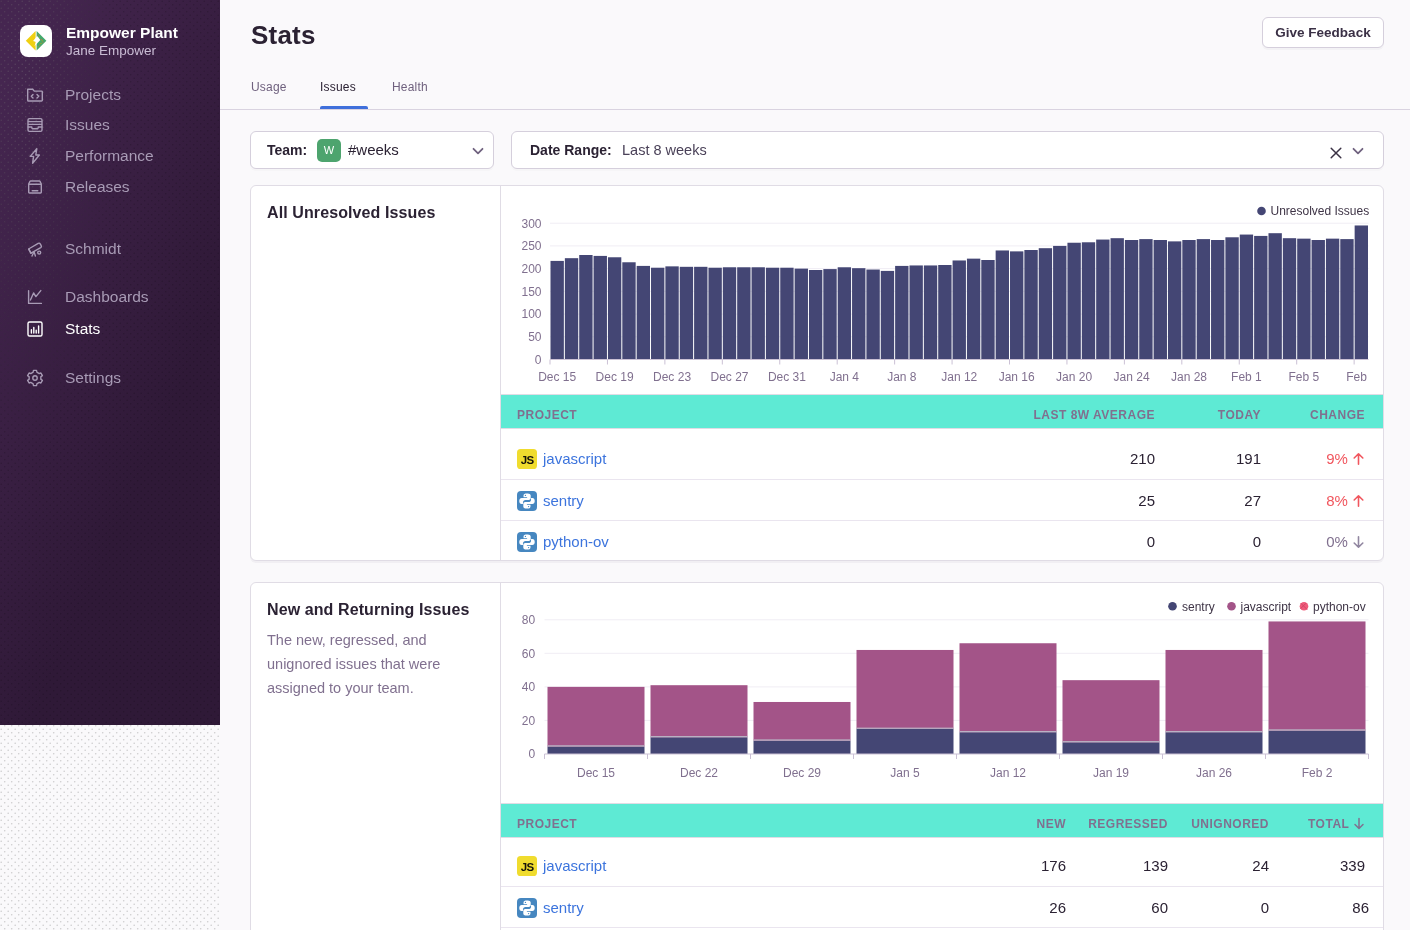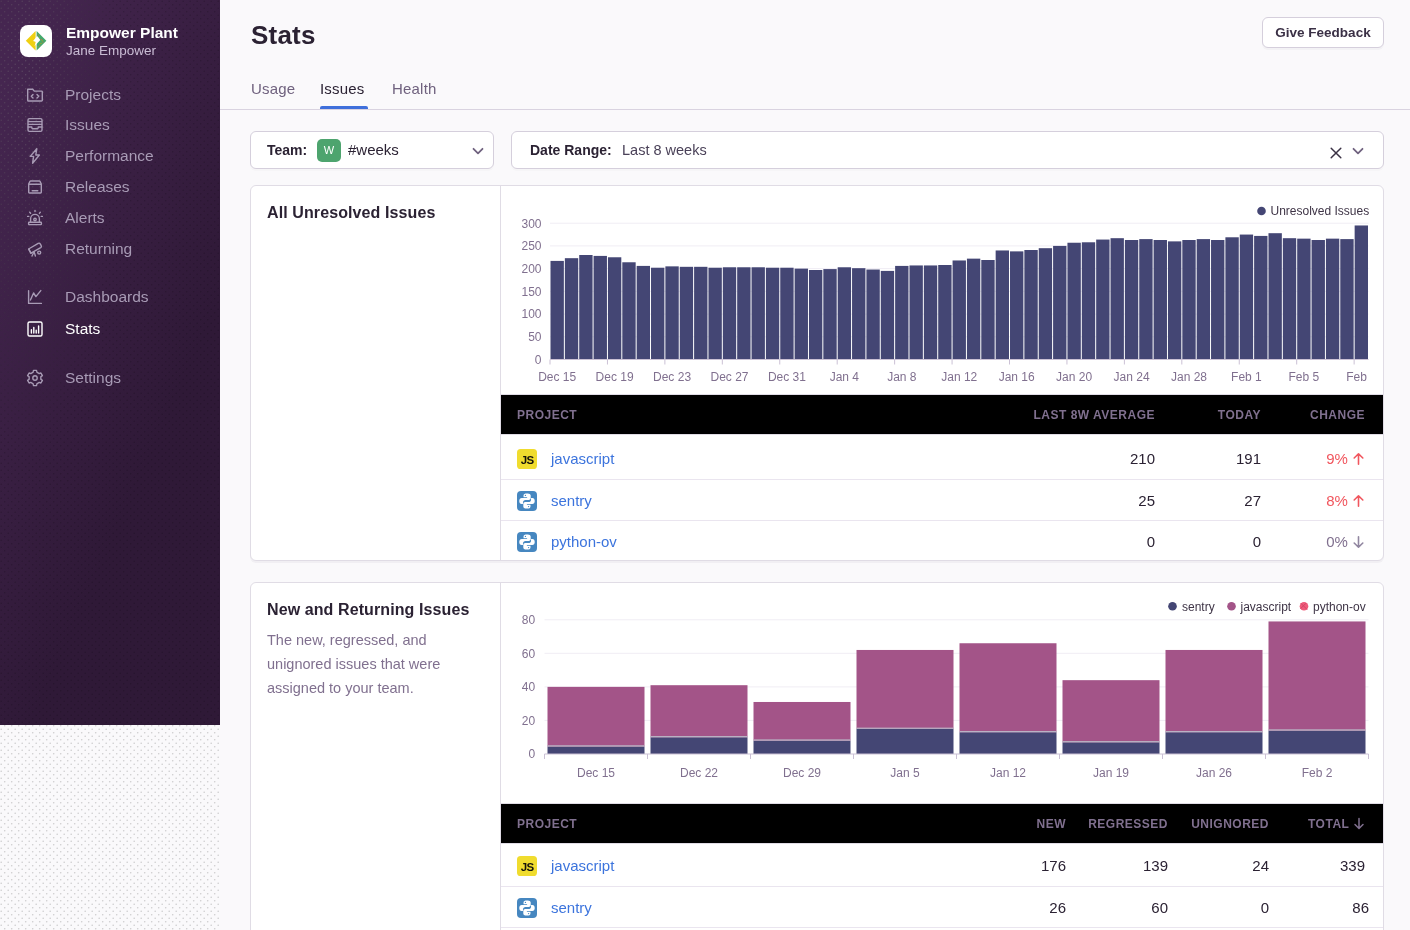--- a/index.html
+++ b/index.html
@@ -1,36 +1,36 @@
 <!DOCTYPE html>
 <html><head><meta charset="utf-8"><title>Stats</title>
 <style>
 *{margin:0;padding:0;box-sizing:border-box}
 html,body{width:1410px;height:930px;overflow:hidden;font-family:"Liberation Sans",sans-serif;background:#faf9fb}
 .abs{position:absolute}
 #sidebar{position:absolute;left:0;top:0;width:220px;height:725px;background:linear-gradient(294deg,#2f1937 35%,#452650 93%)}
 #main{position:absolute;left:220px;top:0;width:1190px;height:930px;background:#faf9fb}
 #hdrline{position:absolute;left:0;top:109px;width:1190px;height:1px;background:#d9d3e0}
 h1{position:absolute;left:31px;top:20px;font-size:26px;font-weight:700;color:#2b2233;letter-spacing:.2px}
-.tab{position:absolute;top:80px;font-size:15px;color:#6f617e;letter-spacing:.2px}
+.tab{position:absolute;top:80px;font-size:12px;color:#6f617e;letter-spacing:.2px}
 .tab.act{color:#2b2233}
 #tabline{position:absolute;left:100px;top:106px;width:48px;height:4px;background:#3f6fdb;border-radius:2px 2px 0 0}
 #feedback{position:absolute;right:26px;top:17px;width:122px;height:31px;background:#fff;border:1px solid #d5cfdc;border-radius:6px;box-shadow:0 2px 0 rgba(43,34,51,.03);font-size:13.5px;font-weight:700;color:#3a3045;text-align:center;line-height:29px}
 .fbox{position:absolute;top:131px;height:38px;background:#fff;border:1px solid #d5cfdc;border-radius:6px;box-shadow:0 2px 0 rgba(43,34,51,.02)}
 .panel{position:absolute;left:30px;width:1134px;background:#fff;border:1px solid #e0dce5;border-radius:6px;box-shadow:0 2px 0 rgba(37,11,54,.04)}
 .pleft{position:absolute;left:0;top:0;width:250px;border-right:1px solid #e0dce5;height:100%}
 .ptitle{position:absolute;left:16px;top:18px;font-size:16px;font-weight:700;color:#2b2233;letter-spacing:.1px}
 .pdesc{position:absolute;left:16px;top:46px;width:218px;font-size:14.5px;line-height:24px;color:#80708f}
-.thead{position:absolute;left:250px;right:0;height:41px;background:#000000;border-top:1px solid #e0dce5;border-bottom:1px solid #e0dce5;font-size:12px;font-weight:700;color:#80708f;letter-spacing:.5px}
+.thead{position:absolute;left:250px;right:0;height:35px;background:#5eead4;border-top:1px solid #e0dce5;border-bottom:1px solid #e0dce5;font-size:12px;font-weight:700;color:#80708f;letter-spacing:.5px}
 .trow{position:absolute;left:250px;right:0;height:41px;font-size:15px;color:#2b2233}
 .rborder{border-top:1px solid #eae5ef}
 .cell{position:absolute;top:0;height:41px;line-height:41px;text-align:right}
 .projcell{position:absolute;left:16px;top:0;height:41px;line-height:41px}
 .pname{color:#3c74dd}
-.picon{display:inline-block;vertical-align:-5px;margin-right:14px}
+.picon{display:inline-block;vertical-align:-5px;margin-right:6px}
 </style></head>
 <body>
 <div id="sidebar">
   <svg width="220" height="930" style="position:absolute;left:0;top:0">
     <defs>
       <pattern id="dpl" width="7" height="7" patternUnits="userSpaceOnUse">
         <circle cx="1.2" cy="1.2" r="0.75" fill="#ffffff"></circle>
         <circle cx="4.7" cy="4.7" r="0.75" fill="#ffffff"></circle>
       </pattern>
       <pattern id="dpd" width="7" height="7" patternUnits="userSpaceOnUse">
@@ -93,36 +93,27 @@
       <span style="position:absolute;left:39px;top:0;line-height:30px;font-size:15.5px;color:#a89bb5">Performance</span>
     </div>
   <div style="position:absolute;left:26px;top:172px;height:30px;width:180px">
       <span style="position:absolute;left:0;top:6px"><svg width="18" height="18" viewBox="0 0 18 18" fill="none" stroke="#a89bb5" stroke-width="1.4" stroke-linecap="round" stroke-linejoin="round">
           <path d="M3.4 6.3h11.2a0.7 0.7 0 0 1 0.7 0.7v7.3a0.7 0.7 0 0 1-0.7 0.7H3.4a0.7 0.7 0 0 1-0.7-0.7V7a0.7 0.7 0 0 1 0.7-0.7z"></path>
           <path d="M2.6 6.2 4 3.4a0.8 0.8 0 0 1 0.7-0.4h8.6a0.8 0.8 0 0 1 0.7 0.4l1.4 2.8"></path>
           <path d="M6.2 12.7h5.6"></path>
         </svg></span>
       <span style="position:absolute;left:39px;top:0;line-height:30px;font-size:15.5px;color:#a89bb5">Releases</span>
     </div>
-  <div style="position:absolute;left:26px;top:203px;height:30px;width:180px">
-      <span style="position:absolute;left:0;top:6px"><svg width="18" height="18" viewBox="0 0 18 18" fill="none" stroke="#a89bb5" stroke-width="1.4" stroke-linecap="round" stroke-linejoin="round">
-          <path d="M4.6 13.3v-3.5a4.4 4.4 0 0 1 8.8 0v3.5"></path>
-          <rect x="2.6" y="13.3" width="12.8" height="2.3" rx="0.6"></rect>
-          <circle cx="9" cy="10.5" r="1.2"></circle>
-          <path d="M9 2.6V1.4M13.4 4.2l0.9-0.9M4.6 4.2l-0.9-0.9M15.2 7.4h1.2M1.6 7.4h1.2"></path>
-        </svg></span>
-      <span style="position:absolute;left:39px;top:0;line-height:30px;font-size:15.5px;color:#a89bb5">Alerts</span>
-    </div>
   <div style="position:absolute;left:26px;top:234px;height:30px;width:180px">
       <span style="position:absolute;left:0;top:6px"><svg width="18" height="18" viewBox="0 0 18 18" fill="none" stroke="#a89bb5" stroke-width="1.4" stroke-linecap="round" stroke-linejoin="round">
           <path d="M2.6 9.0 12.2 3.4a1.5 1.5 0 0 1 2 0.5l1 1.7a1.5 1.5 0 0 1-0.5 2L5 13.2z"></path>
           <path d="M5.0 13.3 2.8 9.2M8.0 11.6 9.4 16M8.0 11.8 6 16"></path>
           <circle cx="13.2" cy="12.6" r="1.5"></circle>
         </svg></span>
-      <span style="position:absolute;left:39px;top:0;line-height:30px;font-size:15.5px;color:#a89bb5">Returning</span>
+      <span style="position:absolute;left:39px;top:0;line-height:30px;font-size:15.5px;color:#a89bb5">Schmidt</span>
     </div>
   <div style="position:absolute;left:26px;top:282px;height:30px;width:180px">
       <span style="position:absolute;left:0;top:6px"><svg width="18" height="18" viewBox="0 0 18 18" fill="none" stroke="#a89bb5" stroke-width="1.4" stroke-linecap="round" stroke-linejoin="round">
           <path d="M2.6 2.6v12.8h12.8"></path>
           <path d="M4.4 12 7.6 5l2.3 3.6 4.9-6"></path>
         </svg></span>
       <span style="position:absolute;left:39px;top:0;line-height:30px;font-size:15.5px;color:#a89bb5">Dashboards</span>
     </div>
   <div style="position:absolute;left:26px;top:314px;height:30px;width:180px">
       <span style="position:absolute;left:0;top:6px"><svg width="18" height="18" viewBox="0 0 18 18" fill="none" stroke="#ffffff" stroke-width="1.4" stroke-linecap="round" stroke-linejoin="round">

